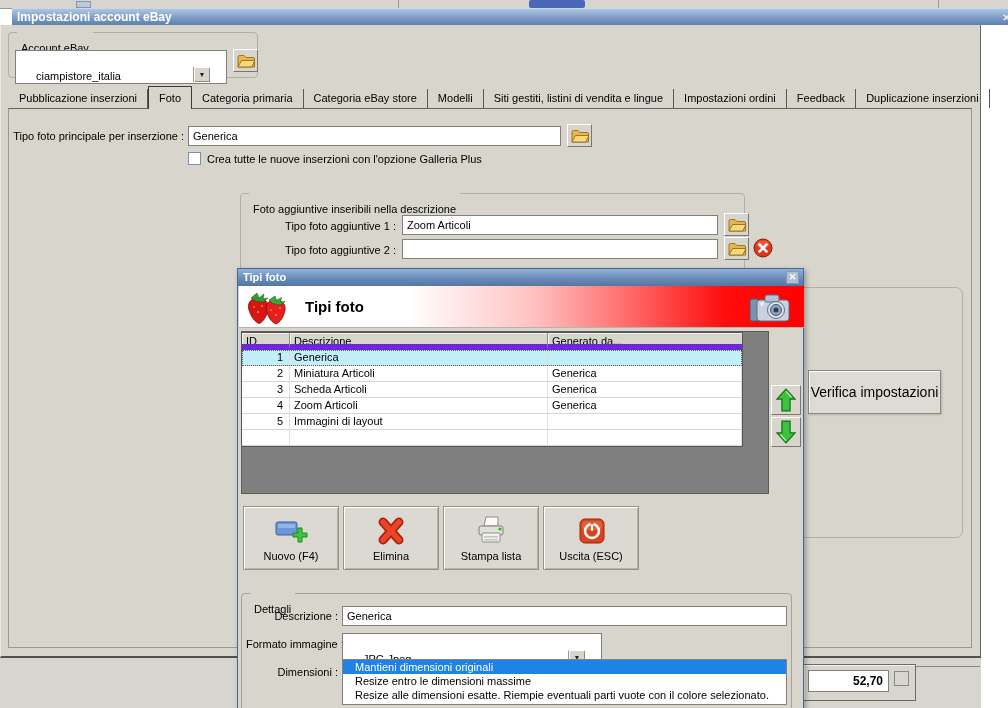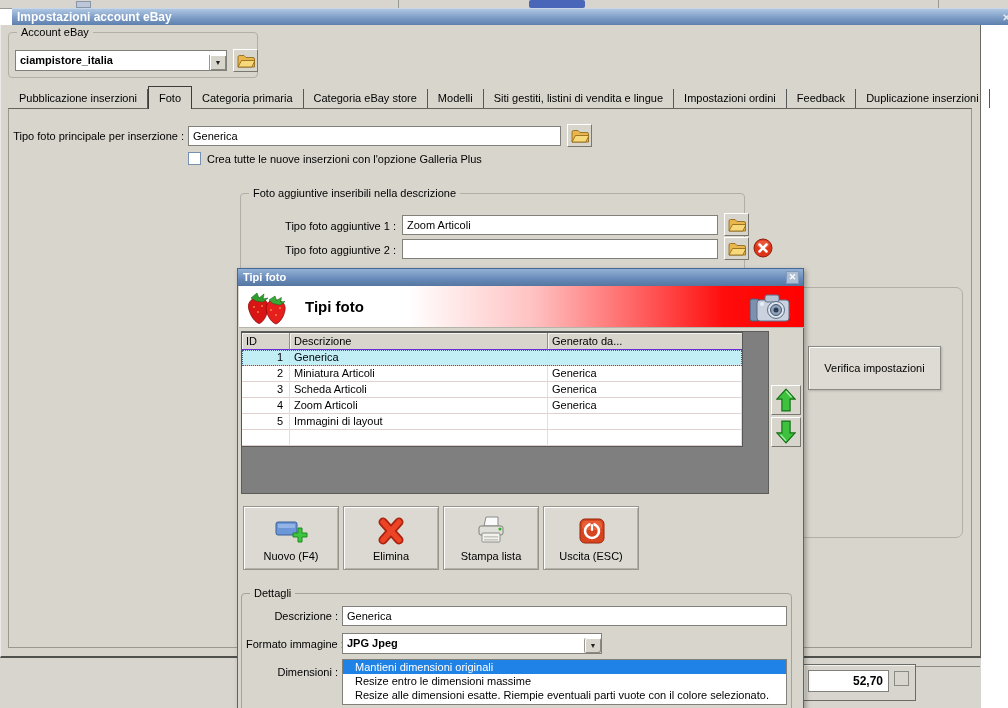--- a/index.html
+++ b/index.html
@@ -22,32 +22,32 @@
   }
   .titlebar .close-x {
     position:absolute; right:7px; top:2px; width:13px; height:13px;
     line-height:13px; text-align:center; color:#ececec; font-size:10px; font-weight:bold;
   }
   .main-body {
     background:#d8d5cd; border-left:1px solid #eceae6;
     border-right:1px solid #6a6a64; border-bottom:2px solid #50504c;
   }
   .gbox { border:1px solid #b2afa7; border-radius:4px; }
-  .gbox-label { position:absolute; top:-7px; left:8px; background:#d8d5cd; padding:0 4px; white-space:nowrap; }
+  .gbox-label { position:absolute; top:-7px; left:8px; background:#d8d5cd; padding:16px 4px; white-space:nowrap; }
 
   .field {
     background:#fff; border:1px solid #82807a; padding:2px 4px;
     font-size:11px; line-height:15px; white-space:nowrap; overflow:hidden;
   }
   .raisedbtn {
     background:#d8d5cd; border-style:solid; border-width:1px;
     border-color:#ffffff #79776f #79776f #ffffff;
     display:flex; align-items:center; justify-content:center; cursor:default;
   }
-  .combo { display:flex; align-items:flex-end; padding:0;font-weight:bold; }
+  .combo { display:flex; align-items:flex-start; padding:16px; }
   .combo .combo-text { flex:1; padding:2px 4px; line-height:15px; }
   .combo .combo-btn {
     width:17px; background:#d8d5cd; border-left:1px solid #9a978f;
     display:flex; align-items:center; justify-content:center;
     font-size:7px; color:#222;
     box-shadow: inset 1px 1px 0 #fff, inset -1px -1px 0 #8a887f;
   }
   .lbl { white-space:nowrap; }
   .rlbl { text-align:right; white-space:nowrap; }
   .checkbox { background:#fff; border:1px solid #7691b4; width:13px; height:13px; }
@@ -61,21 +61,21 @@
   .tab.selected {
     border:1px solid #3c3c3a; border-bottom:none; background:#d8d5cd;
     height:23px; padding-top:5px; margin-bottom:-1px; z-index:3; position:relative;
   }
   .content-panel { background:#d8d5cd; border:1px solid #9b988f; border-top-color:#63625d; }
 
   .pushbtn {
     background:#dedbd4; border:1px solid #8a8a84;
     box-shadow: inset 1px 1px 0 #fff, 1px 1px 2px rgba(0,0,0,0.18);
     display:flex; align-items:center; justify-content:center;
-    font-size:11px; cursor:default; text-align:center;
+    font-size:14px; cursor:default; text-align:center;margin-top:24px;
   }
 
   
   .bottomstrip { background:#d8d5ce; }
   .amount-box { border:1px solid #6b6b65; background:#d8d5ce; box-shadow: inset 1px 1px 0 #f2f1ed; }
   .amount-field {
     background:#fff; border:1px solid #82807a; font-weight:bold; font-size:12px;
     text-align:right; padding:3px 5px 0 0;
   }
   .amount-check { background:#d8d5ce; border:1px solid #8a8a84; }
@@ -101,21 +101,21 @@
     border-bottom:1px solid #b6b3ab;
   }
   .banner-title { position:absolute; left:66px; top:0; line-height:42px; font-size:15px; font-weight:bold; }
   .darkpanel { background:#7f7f7f; border:1px solid #5c5c58; }
 
   
   .ptable { background:#fff; border:1px solid #565656; overflow:hidden; }
   .thead, .trow { display:grid; grid-template-columns:48px 258px 1fr; }
   .thead { height:17px; }
   .thead .hcell {
-    background:#d8d5cd; border-right:1px solid #8f8d86; border-bottom:1px solid #6d28d9;
+    background:#d8d5cd; border-right:1px solid #8f8d86; border-bottom:6px solid #6d28d9;
     box-shadow: inset 1px 1px 0 #f4f3ef;
     padding:2px 0 0 4px; line-height:13px; white-space:nowrap; overflow:hidden;
   }
   .trow { height:16px; }
   .trow .tcell {
     border-right:1px solid #e6ddd8; border-bottom:1px solid #ddd2cc;
     line-height:15px; padding-left:4px; white-space:nowrap; overflow:hidden;
   }
   .trow .tcell.c0 { text-align:right; padding-right:6px; padding-left:0; }
   .trow.selected { background:#c2eef6; outline:1px dotted #44617e; outline-offset:-1px; }

